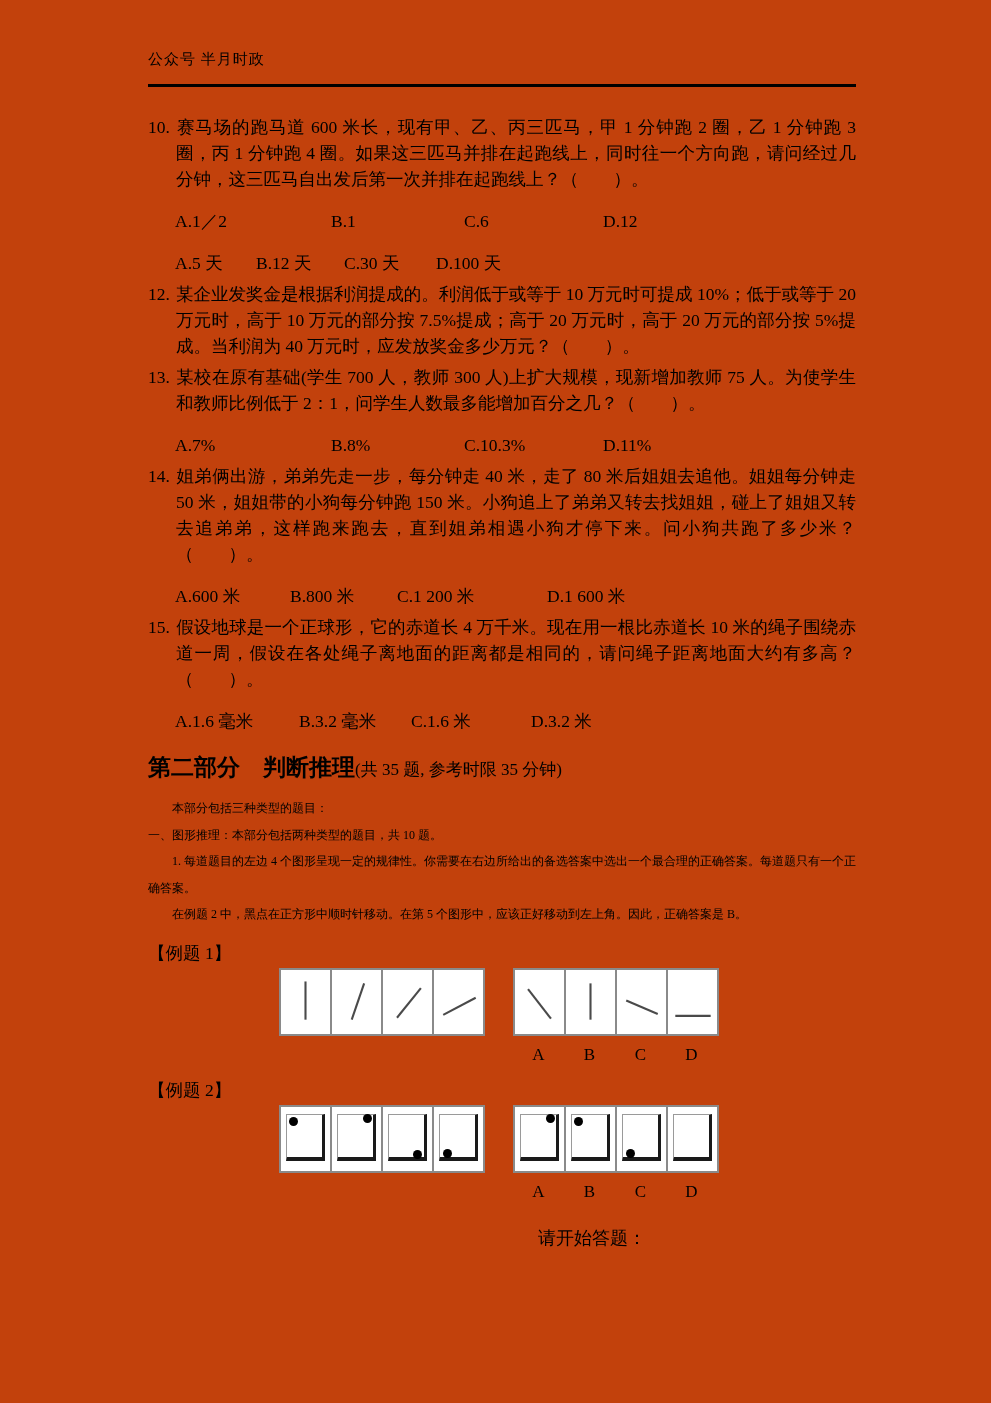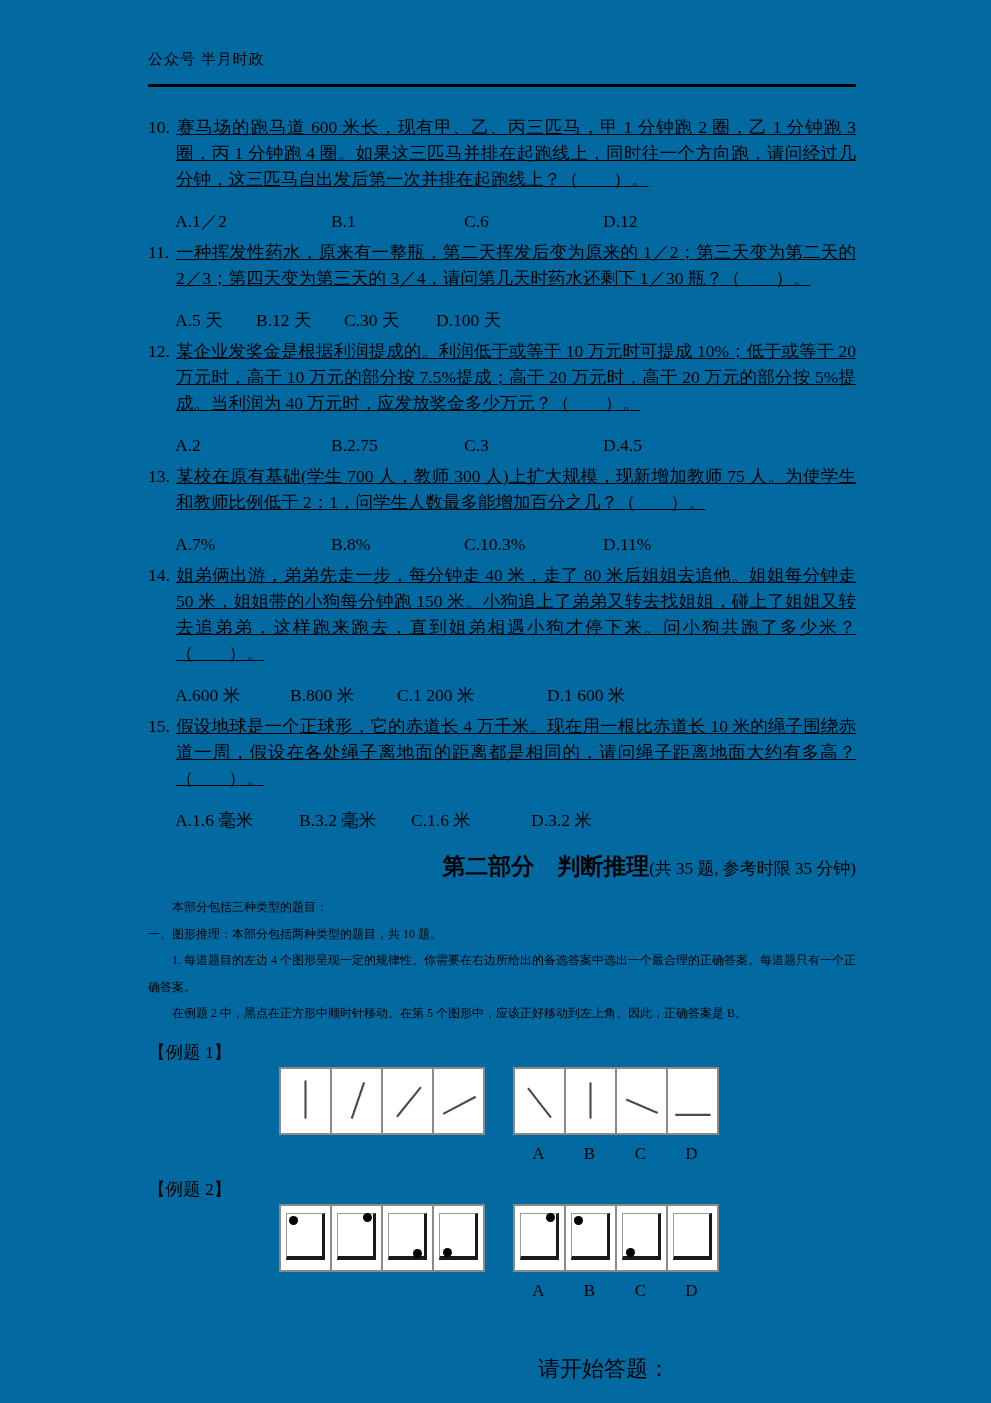--- a/index.html
+++ b/index.html
@@ -1,90 +1,88 @@
 <!DOCTYPE html>
 <html><head>
 <meta charset="utf-8">
 <style>
   html,body{margin:0;padding:0;background:#e9e9e9;}
   .page{
     position:relative;
     width:991px;height:1403px;
-    background:#0369a1;
+    background:#c2410c;
     color:#000;
     font-family:"Liberation Serif","DejaVu Serif",serif;
     overflow:hidden;
     margin:0 auto;
   }
   .content{position:absolute;left:148px;top:0;width:708px;}
   .brand{padding-top:50px;font-size:15px;letter-spacing:1px;}
   .rule{margin-top:15px;height:3px;background:#000;}
   
-  .questions{margin-top:27px;text-decoration:underline;}
+  .questions{margin-top:27px;}
   .q{margin:0 0 5px 0;}
   .qtext{margin:0;padding-left:28px;text-indent:-28px;font-size:17.5px;line-height:26px;text-align:justify;}
   .qnum{display:inline-block;width:28px;text-indent:0;}
   .opts{padding-left:27px;font-size:17.5px;line-height:26px;white-space:nowrap;margin-top:16px;}
   .opts span{display:inline-block;}
   .opts.wide span:nth-child(1){width:156px}
   .opts.wide span:nth-child(2){width:133px}
   .opts.wide span:nth-child(3){width:139px}
   .opts.tight span:nth-child(1){width:81px}
   .opts.tight span:nth-child(2){width:88px}
   .opts.tight span:nth-child(3){width:92px}
   .opts.m14 span:nth-child(1){width:115px}
   .opts.m14 span:nth-child(2){width:107px}
   .opts.m14 span:nth-child(3){width:150px}
   .opts.m15 span:nth-child(1){width:124px}
   .opts.m15 span:nth-child(2){width:112px}
   .opts.m15 span:nth-child(3){width:120px}
   
-  .section-title{margin:18px 0 12px 0;text-align:right;}
+  .section-title{margin:18px 0 12px 0;text-align:left;}
   .section-title .big{font-size:23px;font-weight:bold;}
   .section-title .small{font-size:17px;font-weight:normal;}
   
   .intro p{margin:0;font-size:12px;line-height:26.5px;text-align:justify;}
   .intro .ind{text-indent:2em;}
   
   .ex-label{margin:13px 0 3px 0;font-size:17.5px;line-height:24px;}
   .figrow{display:flex;margin-left:131px;}
   .group{display:flex;border:2px solid #8a8a8a;background:#fff;}
   .group + .group{margin-left:28px;}
   .cell{width:49px;height:64px;border-left:2px solid #8a8a8a;position:relative;}
   .cell:first-child{border-left:none;}
   .cell svg{display:block;}
   .inner{position:absolute;left:5px;top:7px;width:35px;height:42px;
          border:1px solid #9a9a9a;border-right:3px solid #1a1a1a;border-bottom:4px solid #1a1a1a;}
   .dot{position:absolute;width:9px;height:9px;border-radius:50%;background:#000;}
   .labels{display:flex;margin-left:365px;margin-top:9px;}
   .labels span{width:51px;text-align:center;font-size:17px;}
   
-  .footer{margin-top:53px;padding-left:390px;font-size:22px;}
+  .footer{margin-top:24px;padding-left:390px;font-size:18px;}
 </style>
 </head>
 <body>
 
 <div class="page">
   <div class="content">
 
     <div class="brand">公众号 半月时政</div>
     <div class="rule"></div>
 
     <div class="questions" id="questions">
         <div class="q">
           <p class="qtext"><span class="qnum">10.</span><span>赛马场的跑马道 600 米长，现有甲、乙、丙三匹马，甲 1 分钟跑 2 圈，乙 1 分钟跑 3 圈，丙 1 分钟跑 4 圈。如果这三匹马并排在起跑线上，同时往一个方向跑，请问经过几分钟，这三匹马自出发后第一次并排在起跑线上？（　　）。</span></p>
           <div class="opts wide"><span>A.1／2</span><span>B.1</span><span>C.6</span><span>D.12</span></div>
         </div>
         <div class="q">
-          <p class="qtext"><span class="qnum">11.</span><span>一种挥发性药水，原来有一整瓶，第二天挥发后变为原来的 1／2；第三天变为第二天的 2／3；第四天变为第三天的 3／4，请问第几天时药水还剩下 1／30 瓶？（　　）。</span></p>
           <div class="opts tight"><span>A.5 天</span><span>B.12 天</span><span>C.30 天</span><span>D.100 天</span></div>
         </div>
         <div class="q">
           <p class="qtext"><span class="qnum">12.</span><span>某企业发奖金是根据利润提成的。利润低于或等于 10 万元时可提成 10%；低于或等于 20 万元时，高于 10 万元的部分按 7.5%提成；高于 20 万元时，高于 20 万元的部分按 5%提成。当利润为 40 万元时，应发放奖金多少万元？（　　）。</span></p>
-          <div class="opts wide"><span>A.2</span><span>B.2.75</span><span>C.3</span><span>D.4.5</span></div>
         </div>
         <div class="q">
           <p class="qtext"><span class="qnum">13.</span><span>某校在原有基础(学生 700 人，教师 300 人)上扩大规模，现新增加教师 75 人。为使学生和教师比例低于 2：1，问学生人数最多能增加百分之几？（　　）。</span></p>
           <div class="opts wide"><span>A.7%</span><span>B.8%</span><span>C.10.3%</span><span>D.11%</span></div>
         </div>
         <div class="q">
           <p class="qtext"><span class="qnum">14.</span><span>姐弟俩出游，弟弟先走一步，每分钟走 40 米，走了 80 米后姐姐去追他。姐姐每分钟走 50 米，姐姐带的小狗每分钟跑 150 米。小狗追上了弟弟又转去找姐姐，碰上了姐姐又转去追弟弟，这样跑来跑去，直到姐弟相遇小狗才停下来。问小狗共跑了多少米？（　　）。</span></p>
           <div class="opts m14"><span>A.600 米</span><span>B.800 米</span><span>C.1 200 米</span><span>D.1 600 米</span></div>
         </div>
         <div class="q">

